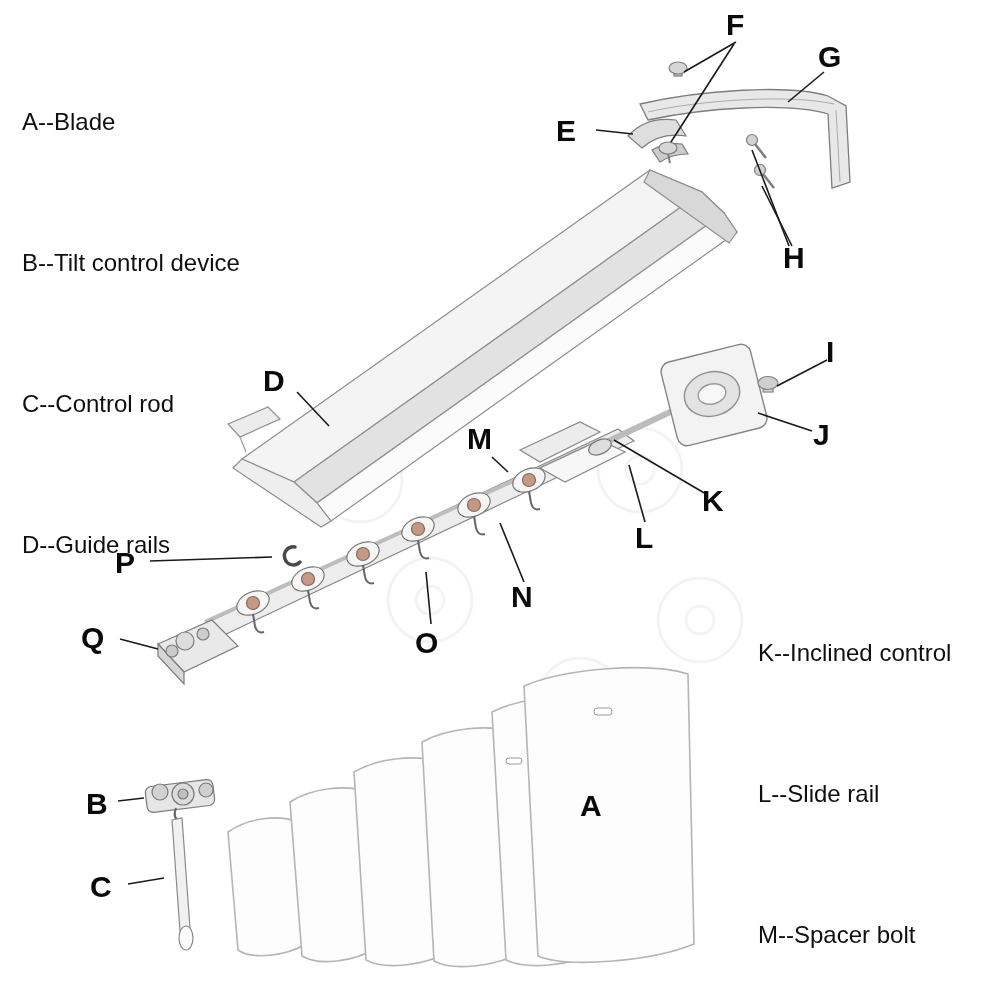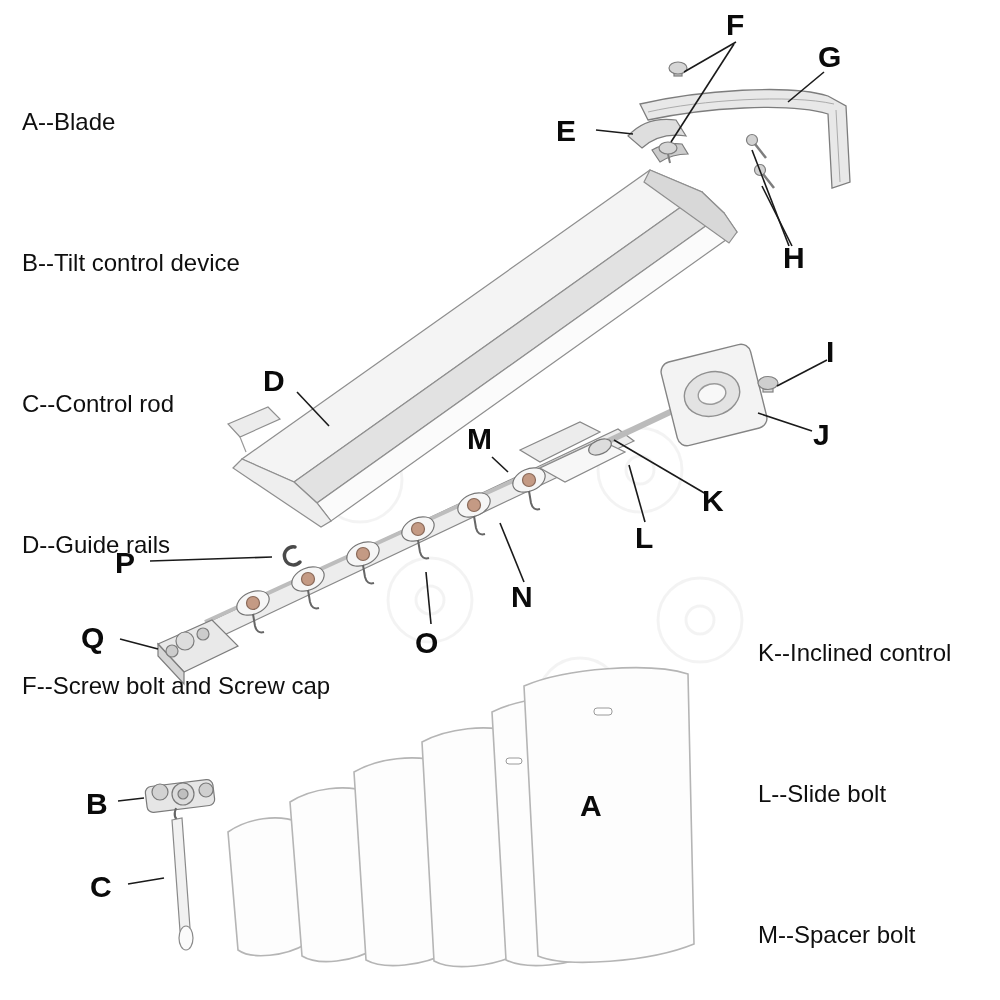--- a/index.html
+++ b/index.html
@@ -192,29 +192,28 @@
       <line x1="118" y1="801" x2="144" y2="798"></line>
       <line x1="128" y1="884" x2="164" y2="878"></line>
     </g>
   </svg>
 
   <div class="legend legend-left">
     <div>A--Blade</div>
     <div>B--Tilt control device</div>
     <div>C--Control rod</div>
     <div>D--Guide rails</div>
-    <div>F--Screw bolt and Screw cap</div>
     
     
     
   </div>
 
   <div class="legend legend-right">
     <div>K--Inclined control</div>
-    <div>L--Slide bolt</div>
+    <div>L--Slide rail</div>
     <div>M--Spacer bolt</div>
     
     
     
     
   </div>
 
   <div class="callout" style="left:726px;top:8px;">F</div>
   <div class="callout" style="left:818px;top:40px;">G</div>
   <div class="callout" style="left:556px;top:114px;">E</div>

